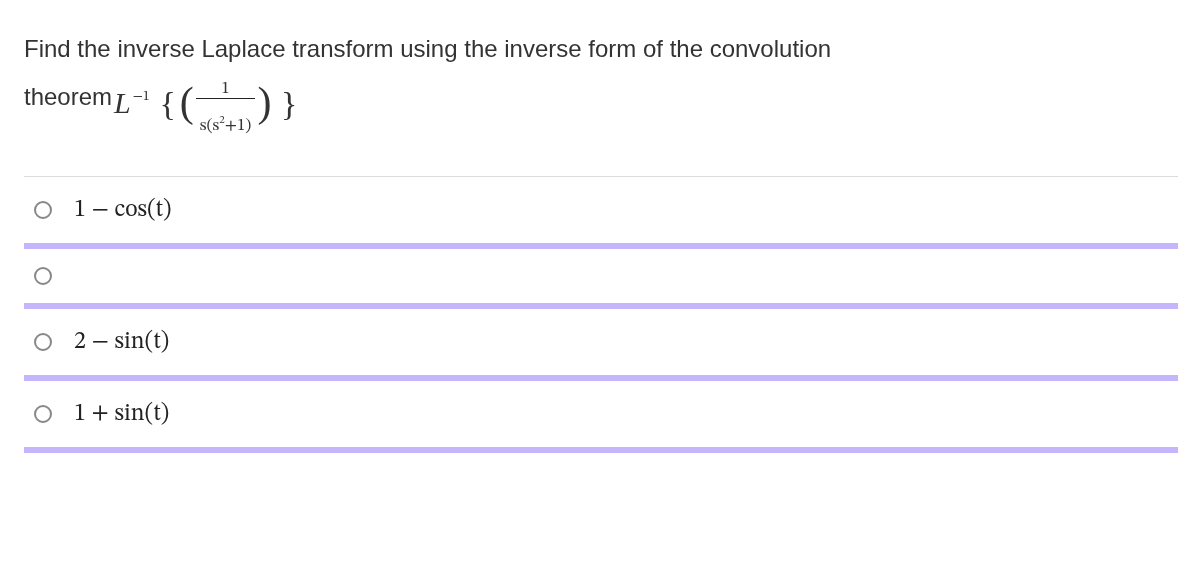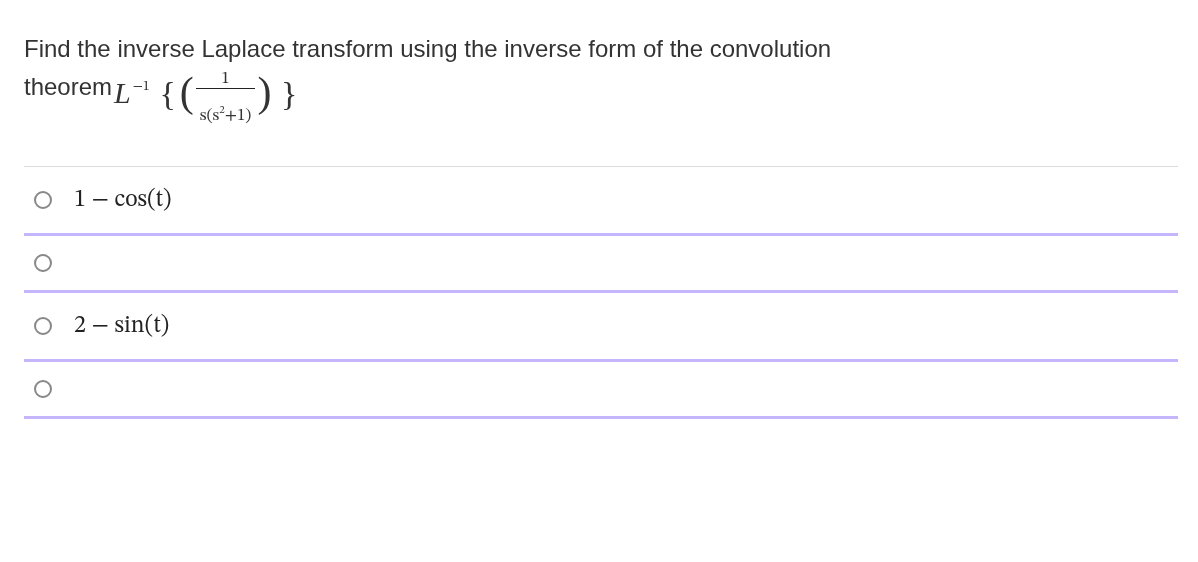--- a/index.html
+++ b/index.html
@@ -15,33 +15,33 @@
     color: #333333;
     padding: 30px 20px 10px 24px;
   }
   .question {
     font-size: 24px;
     color: #333;
     line-height: 1.6;
     margin-bottom: 28px;
   }
   .question .line1 {
-    margin-bottom: 0;
+    margin-bottom: 10px;
   }
   .question .line2 {
     display: flex;
   }
   .options {
     margin-top: 40px;
   }
   .option {
     display: flex;
     align-items: center;
     padding: 18px 6px 18px 10px;
-    border-bottom: 3px solid #c4b5fd;
+    border-bottom: 6px solid #c4b5fd;
   }
   .option:first-child {
     border-top: 1px solid #dcdcdc;
   }
   .radio {
     width: 18px;
     height: 18px;
     border: 2px solid #888;
     border-radius: 50%;
     margin-right: 22px;
@@ -130,14 +130,15 @@
   </div>
   <div class="option">
     <div class="radio"></div>
   </div>
   <div class="option">
     <div class="radio"></div>
     <div class="option-label">2 − sin(t)</div>
   </div>
   <div class="option">
     <div class="radio"></div>
+    <div class="option-label">1 + sin(t)</div>
   </div>
 </div>
 
 </body></html>

